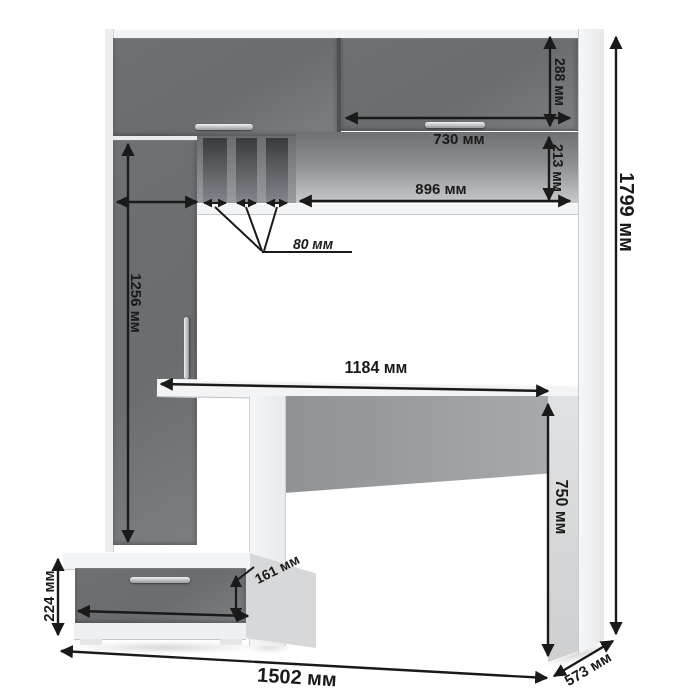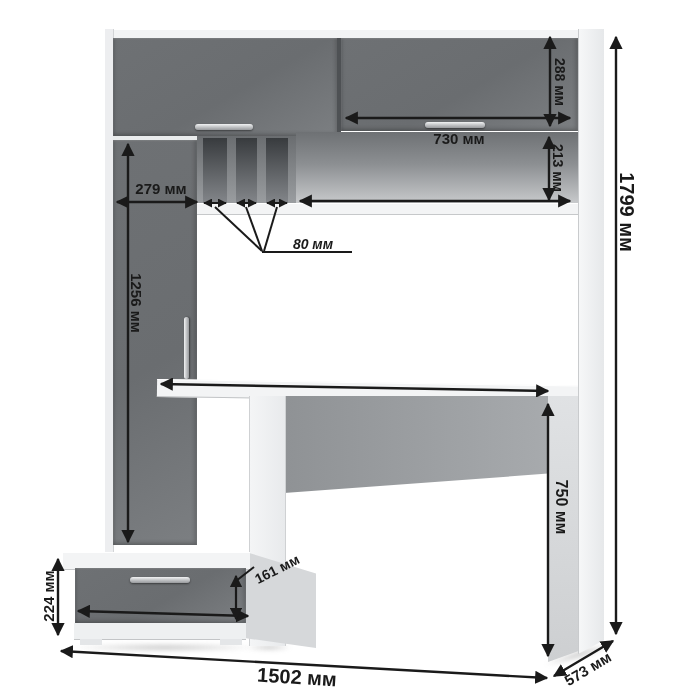--- a/index.html
+++ b/index.html
@@ -116,23 +116,24 @@
       <line x1="246" y1="207" x2="262" y2="251"></line>
       <line x1="277" y1="207" x2="264" y2="251"></line>
       <line x1="262" y1="252" x2="352" y2="252"></line>
       <line x1="236" y1="581" x2="254" y2="567"></line>
     </g>
   </svg>
 
   <div class="lbl sm" style="left:520px;top:72px;width:80px;transform:rotate(90deg);">288 мм</div>
   <div class="lbl" style="left:404px;top:96px;width:110px;margin-top:33px;">730 мм</div>
   <div class="lbl sm" style="left:518px;top:158px;width:80px;transform:rotate(90deg);">213 мм</div>
-  <div class="lbl" style="left:106px;top:179px;width:110px;">279 мм</div>
+  <div class="lbl" style="left:386px;top:179px;width:110px;">896 мм</div>
   <div class="lbl" style="left:86px;top:293px;width:100px;transform:rotate(90deg);">1256 мм</div>
   <div class="lbl sm" style="left:268px;top:234px;width:90px;font-style:italic;">80 мм</div>
+  <div class="lbl mid" style="left:316px;top:358px;width:120px;">1184 мм</div>
   <div class="lbl mid" style="left:511px;top:497px;width:100px;transform:rotate(90deg);">750 мм</div>
   <div class="lbl big" style="left:567px;top:202px;width:120px;transform:rotate(90deg);">1799 мм</div>
   <div class="lbl sm" style="left:227px;top:559px;width:100px;transform:rotate(-27deg);">161 мм</div>
   <div class="lbl" style="left:-1px;top:586px;width:100px;transform:rotate(-90deg);">224 мм</div>
   <div class="lbl big" style="left:232px;top:667px;width:130px;transform:rotate(3.5deg);">1502 мм</div>
   <div class="lbl" style="left:538px;top:659px;width:100px;transform:rotate(-31deg);">573 мм</div>
 
 </div>
 
 </body></html>

